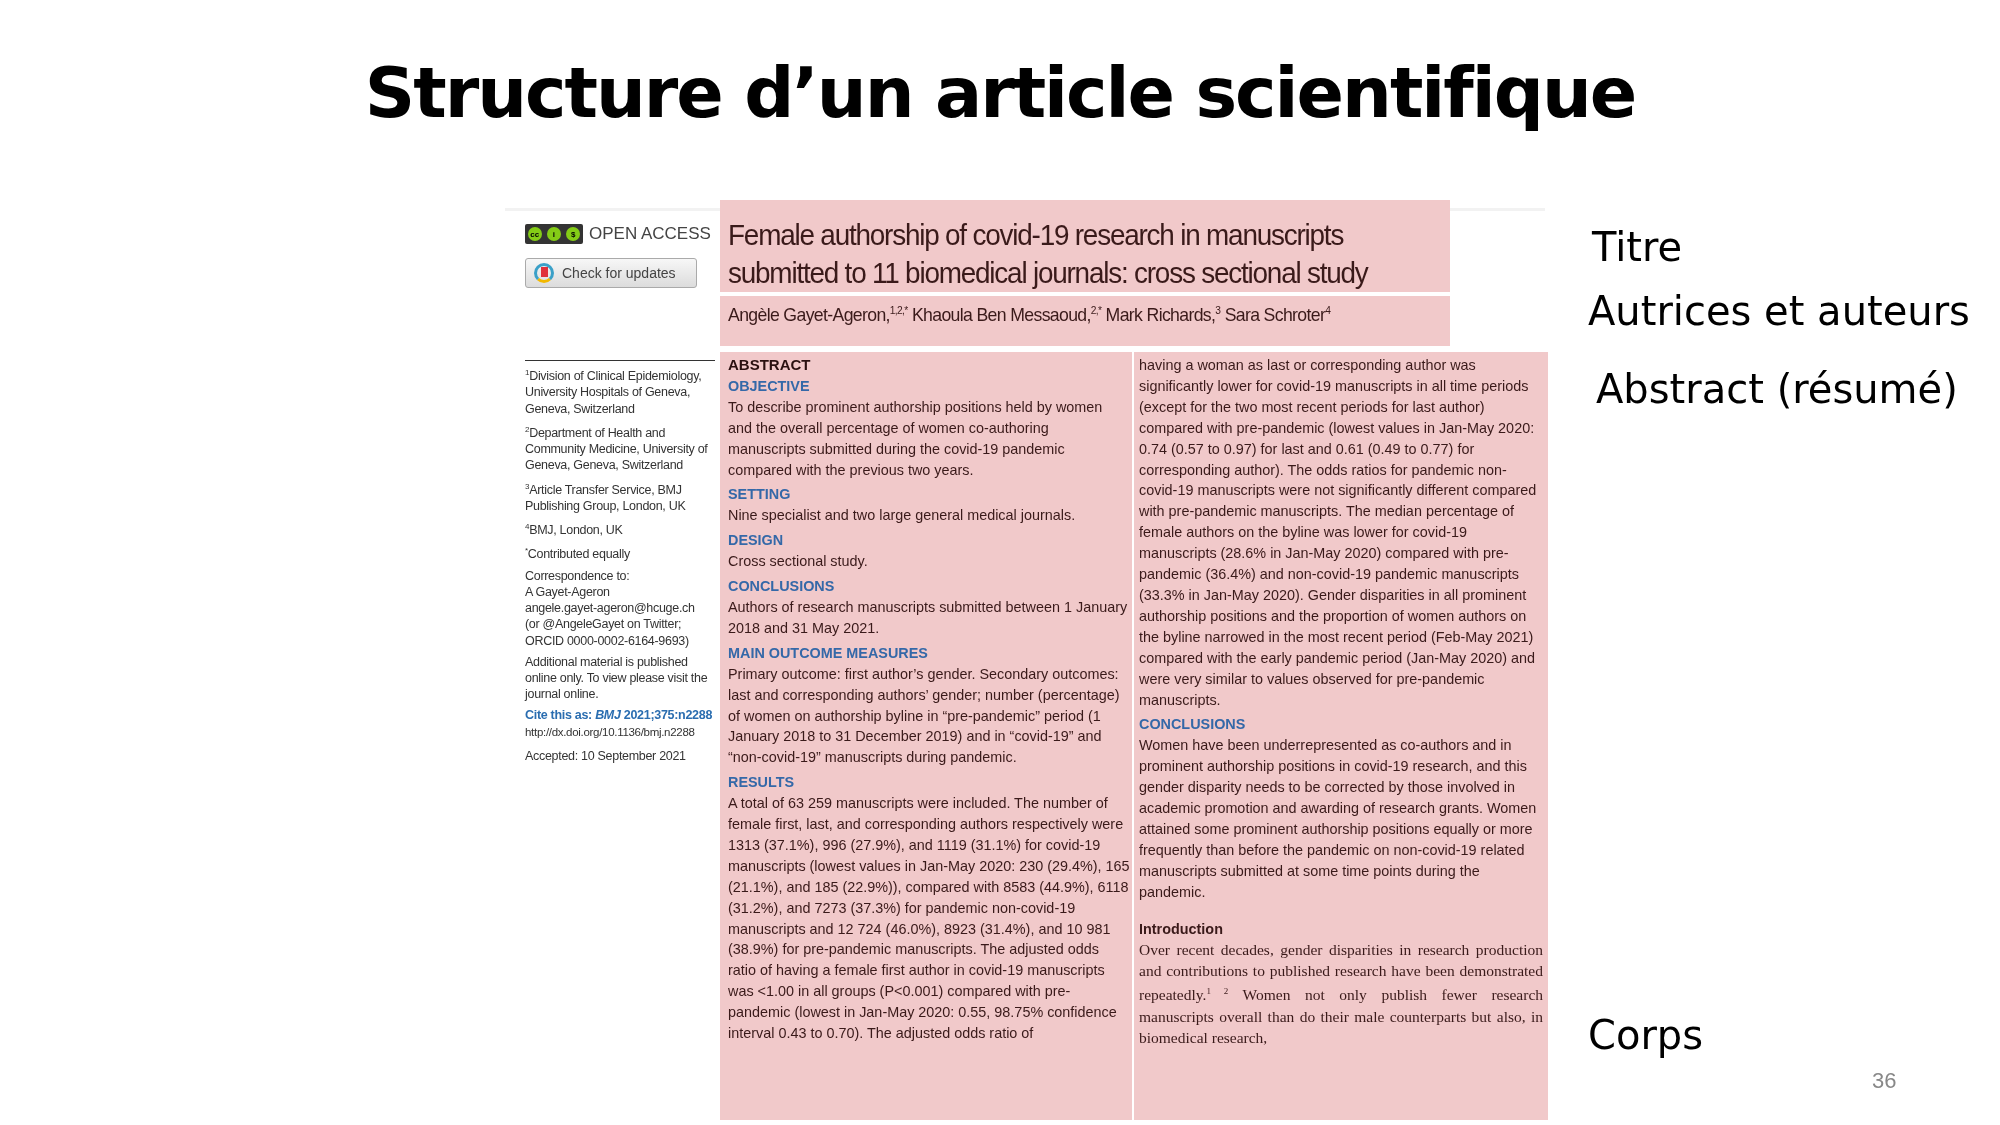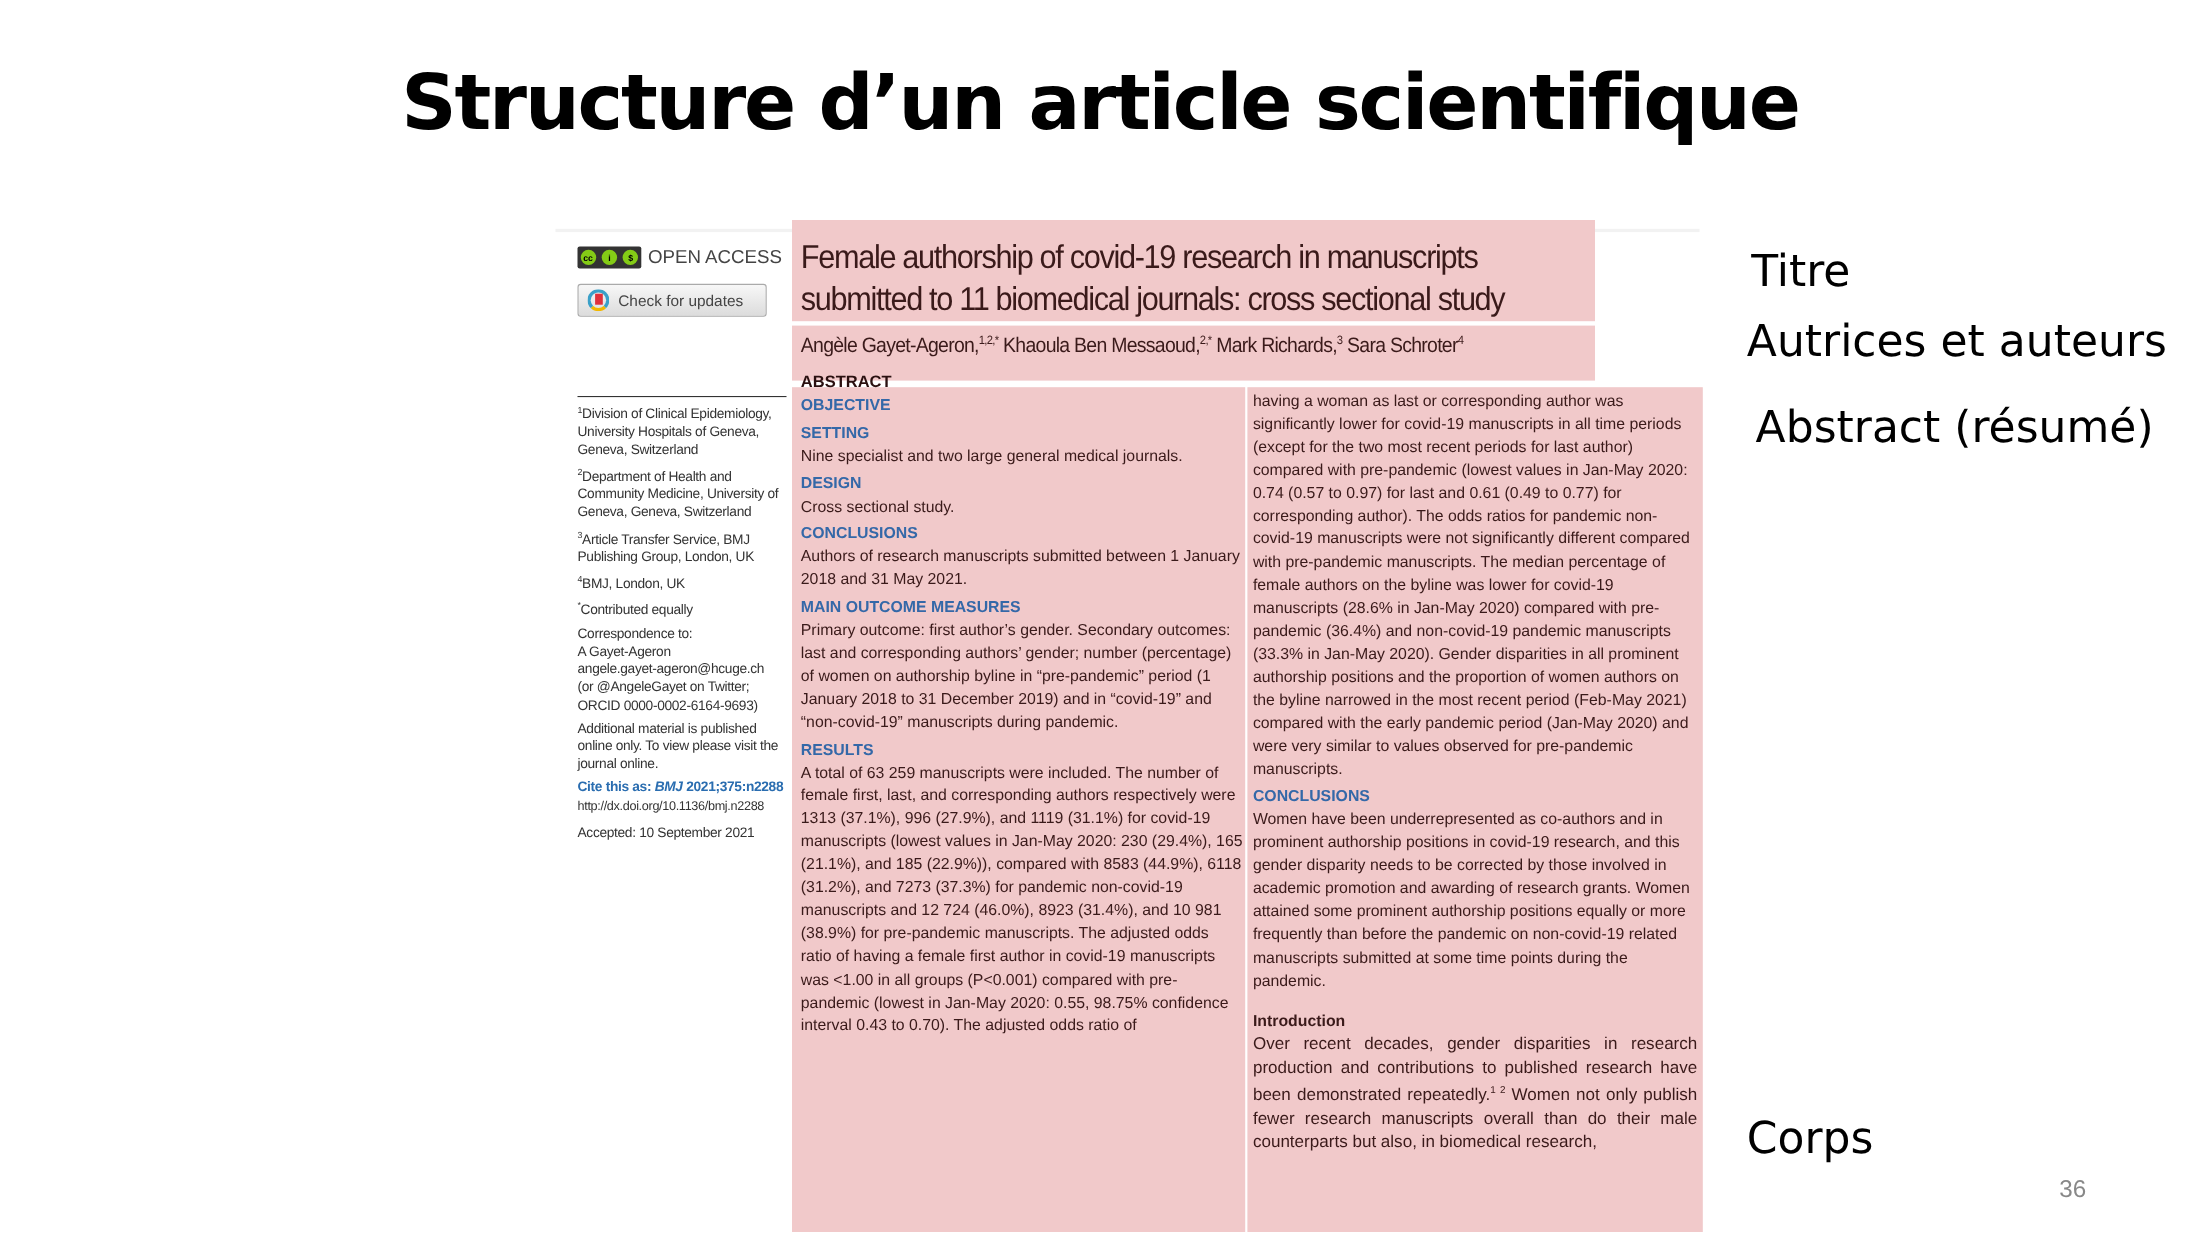--- a/index.html
+++ b/index.html
@@ -25,27 +25,27 @@
   .cite-blue { color:#2a6db0; font-weight:bold; }
   .hl { position:absolute; background:#f1c9ca; }
   .title-box { left:215px; top:0; width:730px; height:92px; }
   .authors-box { left:215px; top:96px; width:730px; height:50px; }
   .abs-left { left:215px; top:152px; width:412px; height:768px; }
   .abs-right { left:629px; top:152px; width:414px; height:768px; }
   .art-title { position:absolute; left:223px; top:16px; width:720px; font-family:"Liberation Sans", sans-serif; font-size:30px; line-height:38px; color:#3a1a1a; letter-spacing:-1.3px; transform:scaleX(0.93); transform-origin:left; }
   .art-authors { position:absolute; left:223px; top:104px; width:720px; font-size:19px; color:#3a1a1a; letter-spacing:-0.7px; transform:scaleX(0.93); transform-origin:left; white-space:nowrap; }
   .art-authors sup { font-size:11px; }
   .col { position:absolute; font-family:"Liberation Sans", sans-serif; font-size:14.4px; line-height:20.9px; color:#3a1a1a; }
-  .col-l { left:223px; top:138px; width:402px; }
+  .col-l { left:223px; top:155px; width:402px; }
   .col-r { left:634px; top:155px; width:404px; }
   .col p { margin:0 0 4px 0; }
   .abs-head { font-weight:bold; color:#2a1010; font-size:15px; }
   .sec-head { color:#3468a8; font-weight:bold; font-size:14.4px; display:block; }
   .intro-head { font-weight:bold; margin-top:16px; display:block; }
-  .intro-body { font-family:Liberation Sans, sans-serif; font-size:15.5px; line-height:21px; text-align:justify; }
+  .intro-body { font-family:Liberation Serif, serif; font-size:15.5px; line-height:21px; text-align:justify; }
   .label { position:absolute; font-family:"DejaVu Sans", sans-serif; font-size:40px; color:#000; }
   .page-num { position:absolute; left:1872px; top:1068px; font-size:22px; color:#888; }
 </style>
 </head>
 <body>
 
 <div class="slide-title">Structure d’un article scientifique</div>
 
 <div class="article">
   <div class="topline"></div>
@@ -94,21 +94,21 @@
 
   <div class="art-authors">
     <span>Angèle Gayet-Ageron,</span><sup>1,2,*</sup>
     <span> Khaoula Ben Messaoud,</span><sup>2,*</sup>
     <span> Mark Richards,</span><sup>3</sup>
     <span> Sara Schroter</span><sup>4</sup>
   </div>
 
   <div class="col col-l">
     <span class="abs-head">ABSTRACT</span>
-    <p><span class="sec-head">OBJECTIVE</span></p>
+    <p><span class="sec-head">OBJECTIVE</span><span>To describe prominent authorship positions held by women and the overall percentage of women co-authoring manuscripts submitted during the covid-19 pandemic compared with the previous two years.</span></p>
     <p><span class="sec-head">SETTING</span><span>Nine specialist and two large general medical journals.</span></p>
     <p><span class="sec-head">DESIGN</span><span>Cross sectional study.</span></p>
     <p><span class="sec-head">CONCLUSIONS</span><span>Authors of research manuscripts submitted between 1 January 2018 and 31 May 2021.</span></p>
     <p><span class="sec-head">MAIN OUTCOME MEASURES</span><span>Primary outcome: first author’s gender. Secondary outcomes: last and corresponding authors’ gender; number (percentage) of women on authorship byline in “pre-pandemic” period (1 January 2018 to 31 December 2019) and in “covid-19” and “non-covid-19” manuscripts during pandemic.</span></p>
     <p><span class="sec-head">RESULTS</span><span>A total of 63 259 manuscripts were included. The number of female first, last, and corresponding authors respectively were 1313 (37.1%), 996 (27.9%), and 1119 (31.1%) for covid-19 manuscripts (lowest values in Jan-May 2020: 230 (29.4%), 165 (21.1%), and 185 (22.9%)), compared with 8583 (44.9%), 6118 (31.2%), and 7273 (37.3%) for pandemic non-covid-19 manuscripts and 12 724 (46.0%), 8923 (31.4%), and 10 981 (38.9%) for pre-pandemic manuscripts. The adjusted odds ratio of having a female first author in covid-19 manuscripts was &lt;1.00 in all groups (P&lt;0.001) compared with pre-pandemic (lowest in Jan-May 2020: 0.55, 98.75% confidence interval 0.43 to 0.70). The adjusted odds ratio of</span></p>
   </div>
 
   <div class="col col-r">
     <p>having a woman as last or corresponding author was significantly lower for covid-19 manuscripts in all time periods (except for the two most recent periods for last author) compared with pre-pandemic (lowest values in Jan-May 2020: 0.74 (0.57 to 0.97) for last and 0.61 (0.49 to 0.77) for corresponding author). The odds ratios for pandemic non-covid-19 manuscripts were not significantly different compared with pre-pandemic manuscripts. The median percentage of female authors on the byline was lower for covid-19 manuscripts (28.6% in Jan-May 2020) compared with pre-pandemic (36.4%) and non-covid-19 pandemic manuscripts (33.3% in Jan-May 2020). Gender disparities in all prominent authorship positions and the proportion of women authors on the byline narrowed in the most recent period (Feb-May 2021) compared with the early pandemic period (Jan-May 2020) and were very similar to values observed for pre-pandemic manuscripts.</p>
     <p><span class="sec-head">CONCLUSIONS</span><span>Women have been underrepresented as co-authors and in prominent authorship positions in covid-19 research, and this gender disparity needs to be corrected by those involved in academic promotion and awarding of research grants. Women attained some prominent authorship positions equally or more frequently than before the pandemic on non-covid-19 related manuscripts submitted at some time points during the pandemic.</span></p>

